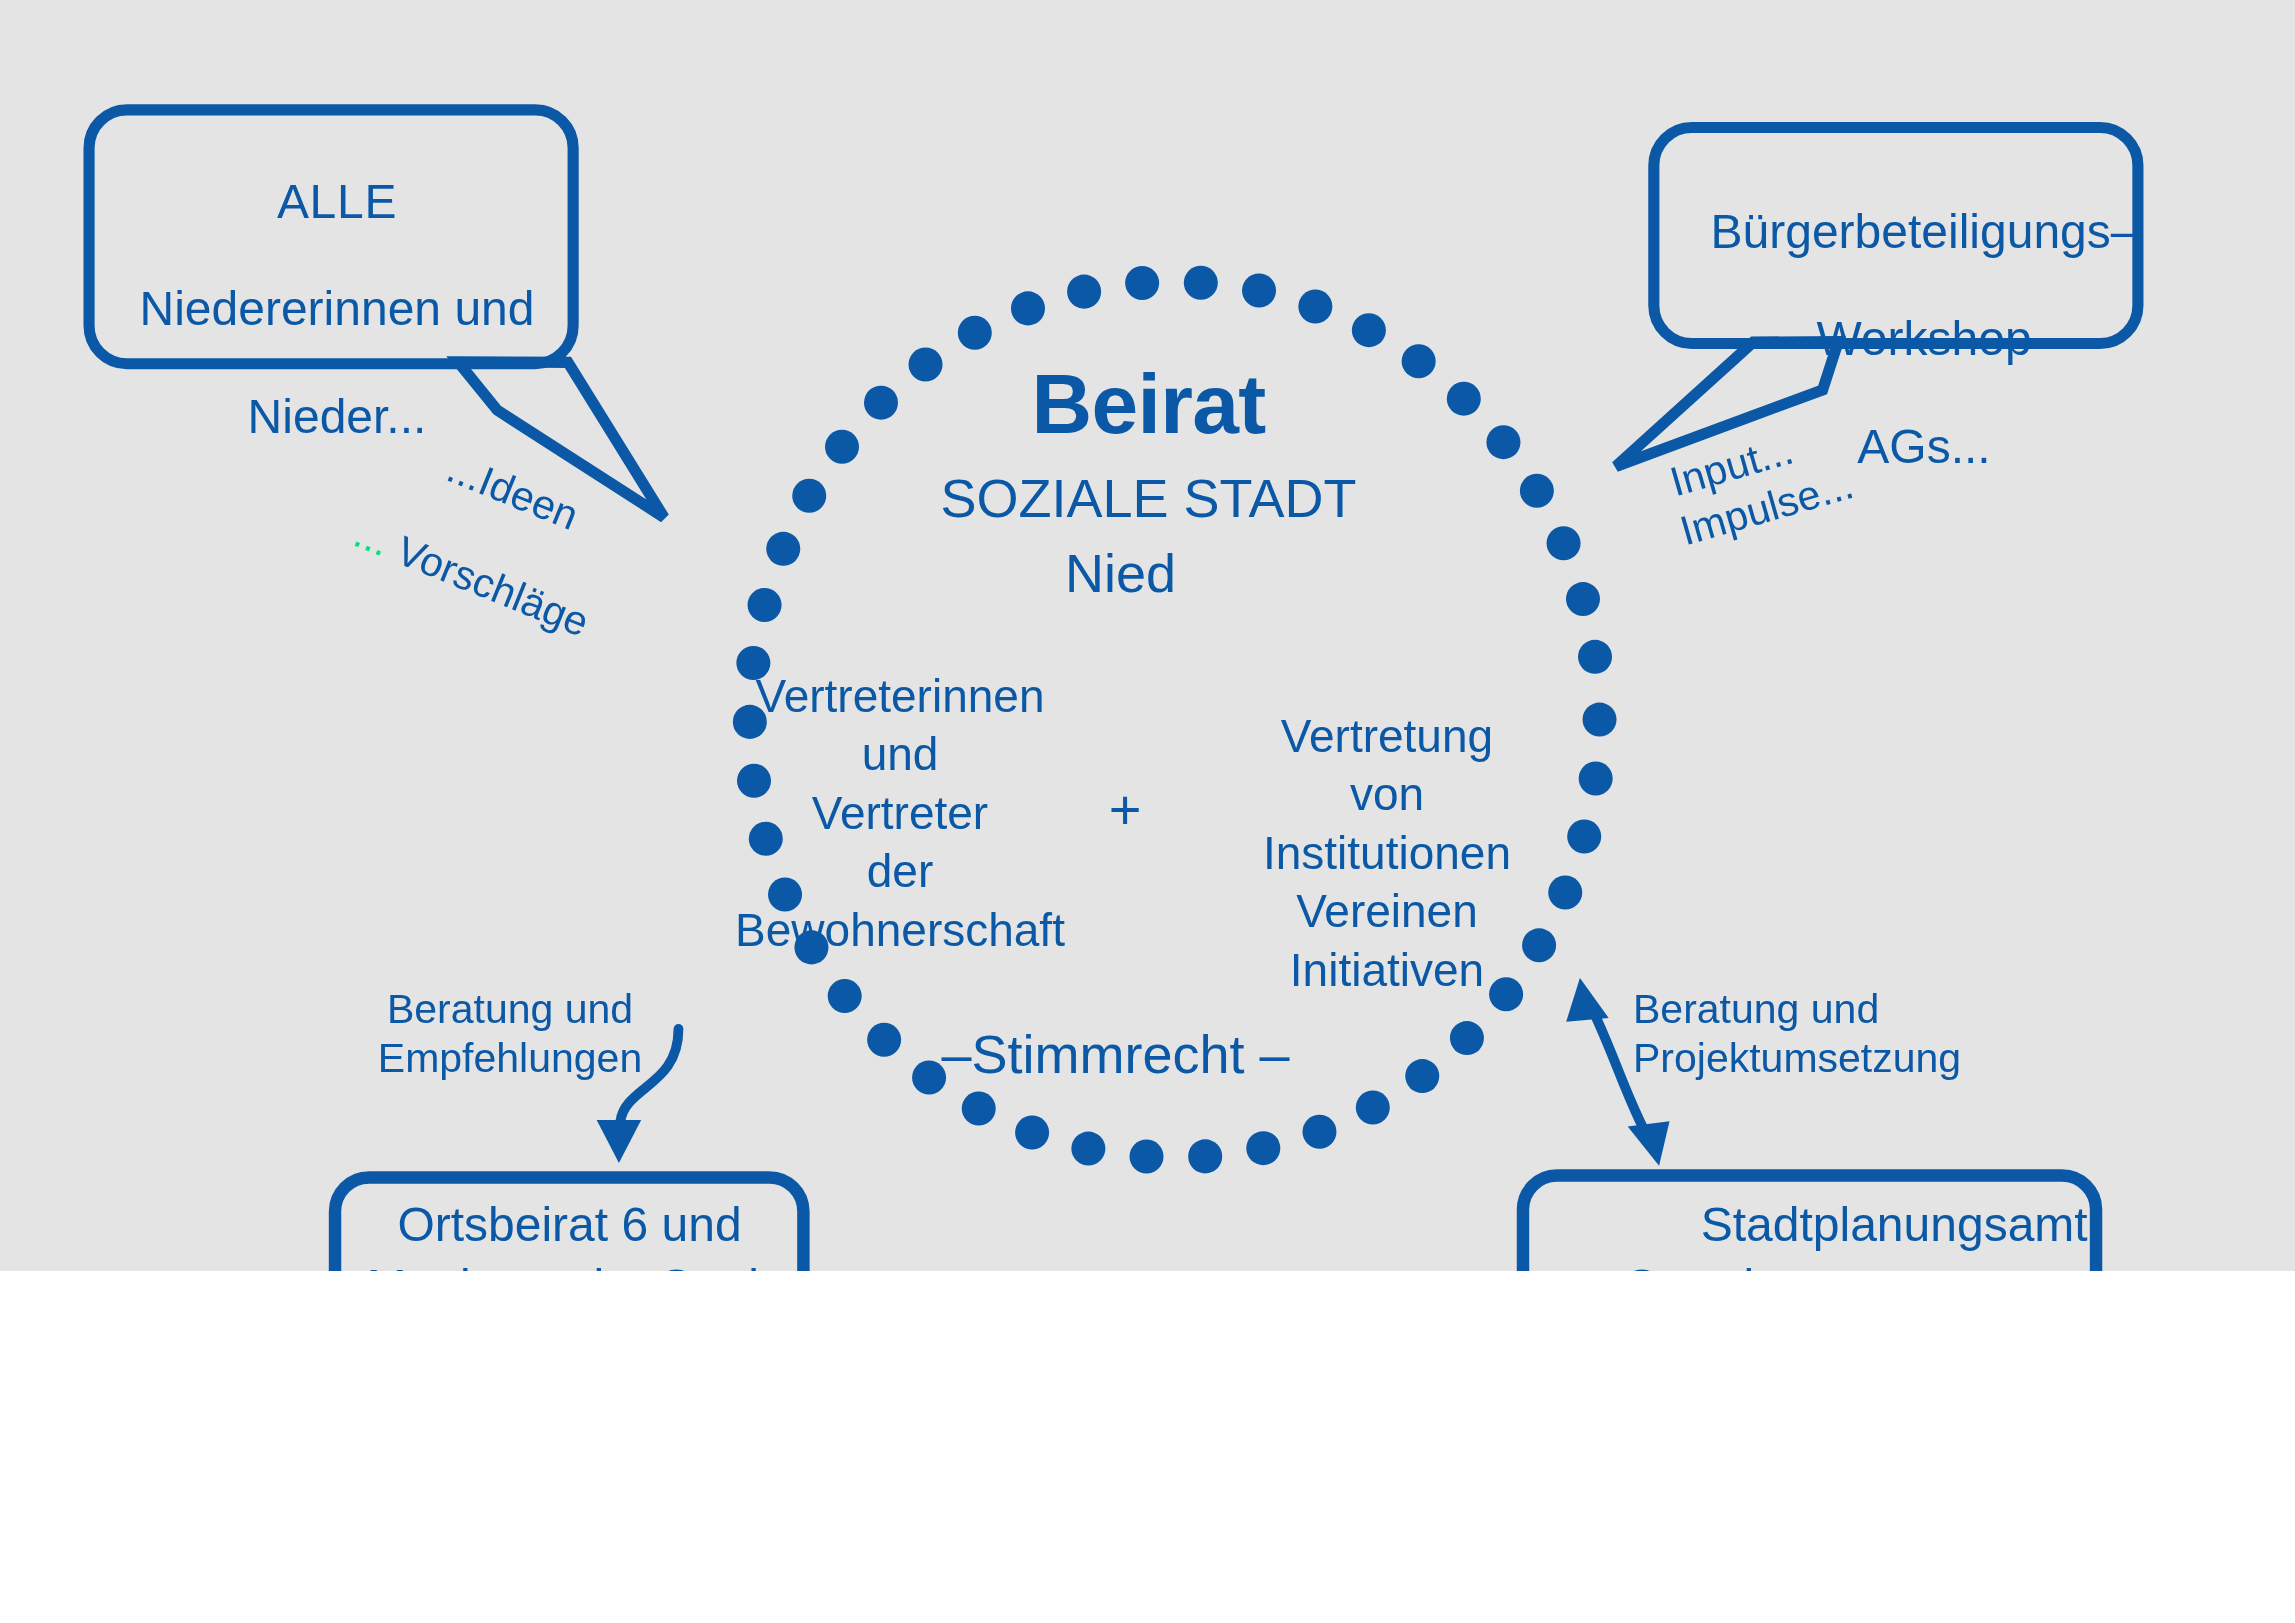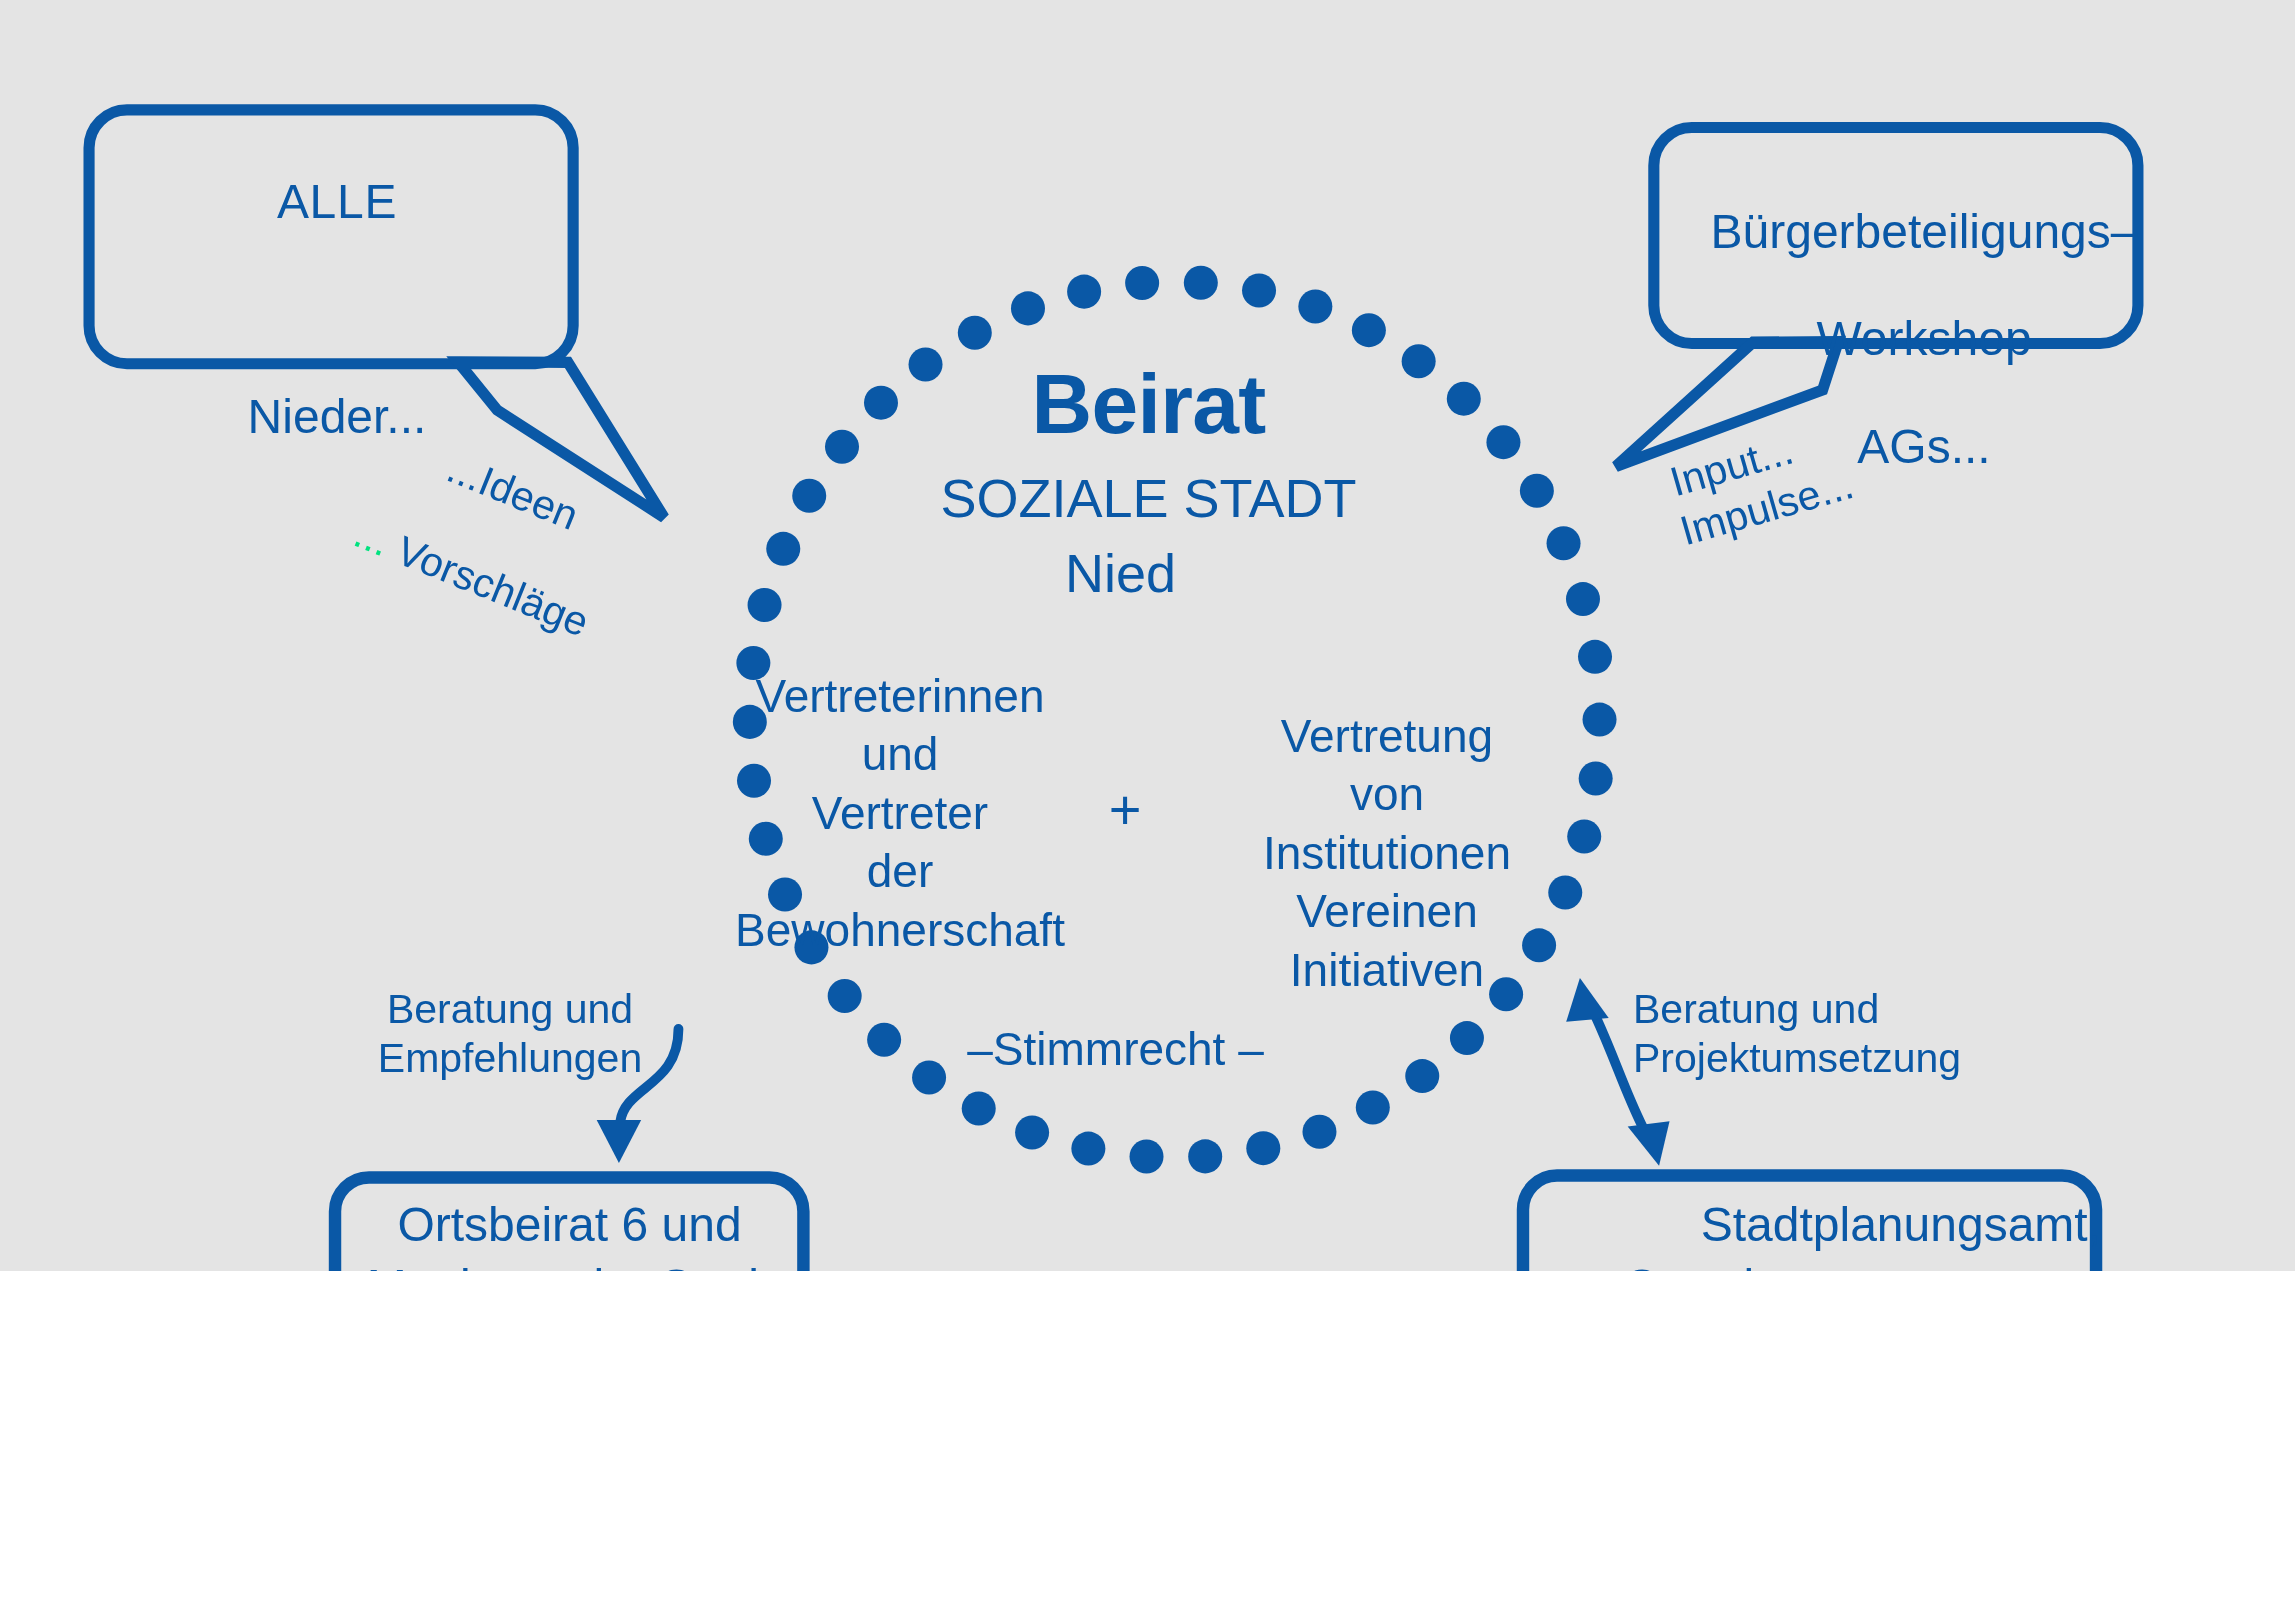--- a/index.html
+++ b/index.html
@@ -71,21 +71,21 @@
     font-size: 46px;
     line-height: 1.27;
     margin-top: 40px;
   }
   #plus-sign {
     left: 1076px; top: 779px; width: 98px;
     font-size: 56px;
   }
   #stimmrecht {
     left: 919px; top: 1024px; width: 393px;
-    font-size: 46px;
+    font-size: 54px;
   }
 
   
   .rot {
     position: absolute;
     color: #0a58a6;
     white-space: nowrap;
     font-size: 41px;
     transform-origin: left top;
   }
@@ -221,21 +221,21 @@
     </g>
 
     <g>
       <path d="M 595 775 L 1016 790 L 610 805 Z" fill="#0a58a6" opacity="0"></path>
     </g>
 
   </svg>
 
   <div class="tbox" id="bubble-tl-text">
     <span class="big">ALLE</span>
-    <br>
+    <span>Niedererinnen und</span><br>
     <span>Nieder...</span>
   </div>
 
   <div class="tbox" id="bubble-tr-text">
     <span>Bürgerbeteiligungs–</span><br>
     <span>Workshop</span><br>
     <span>AGs...</span>
   </div>
 
   <div class="tbox" id="center-title">Beirat</div>

